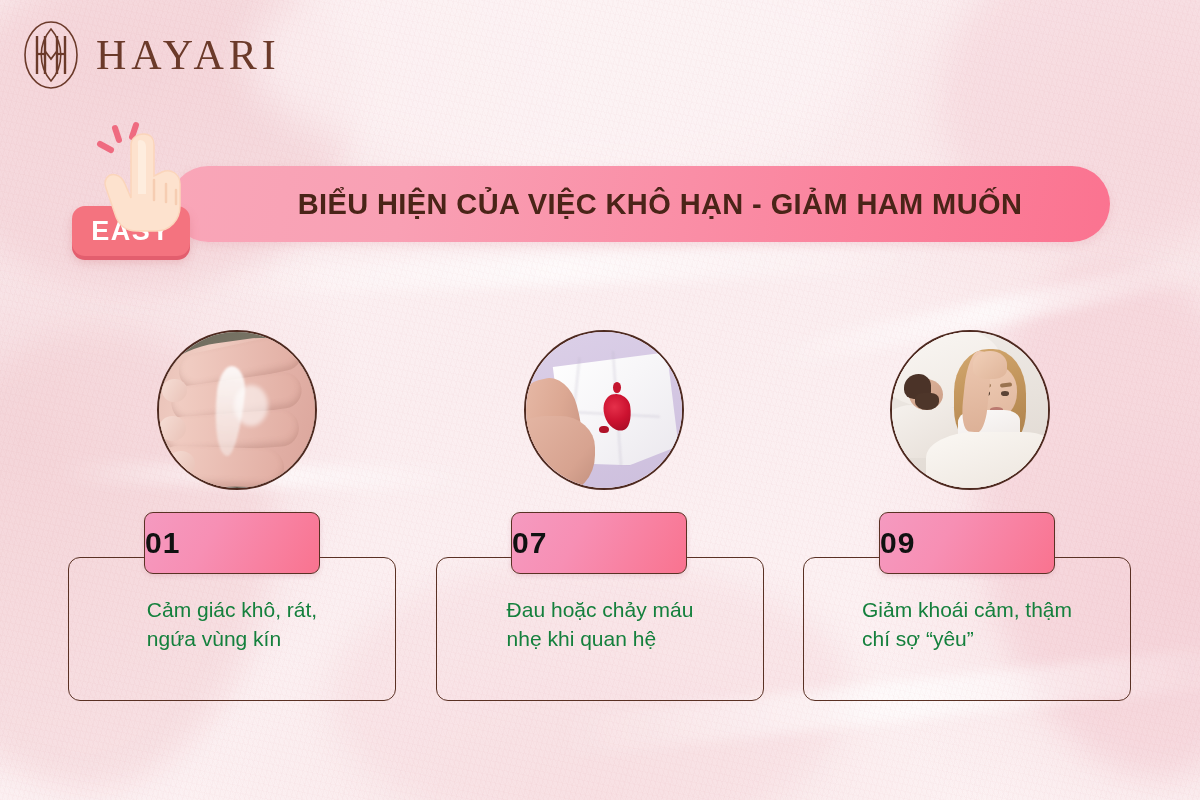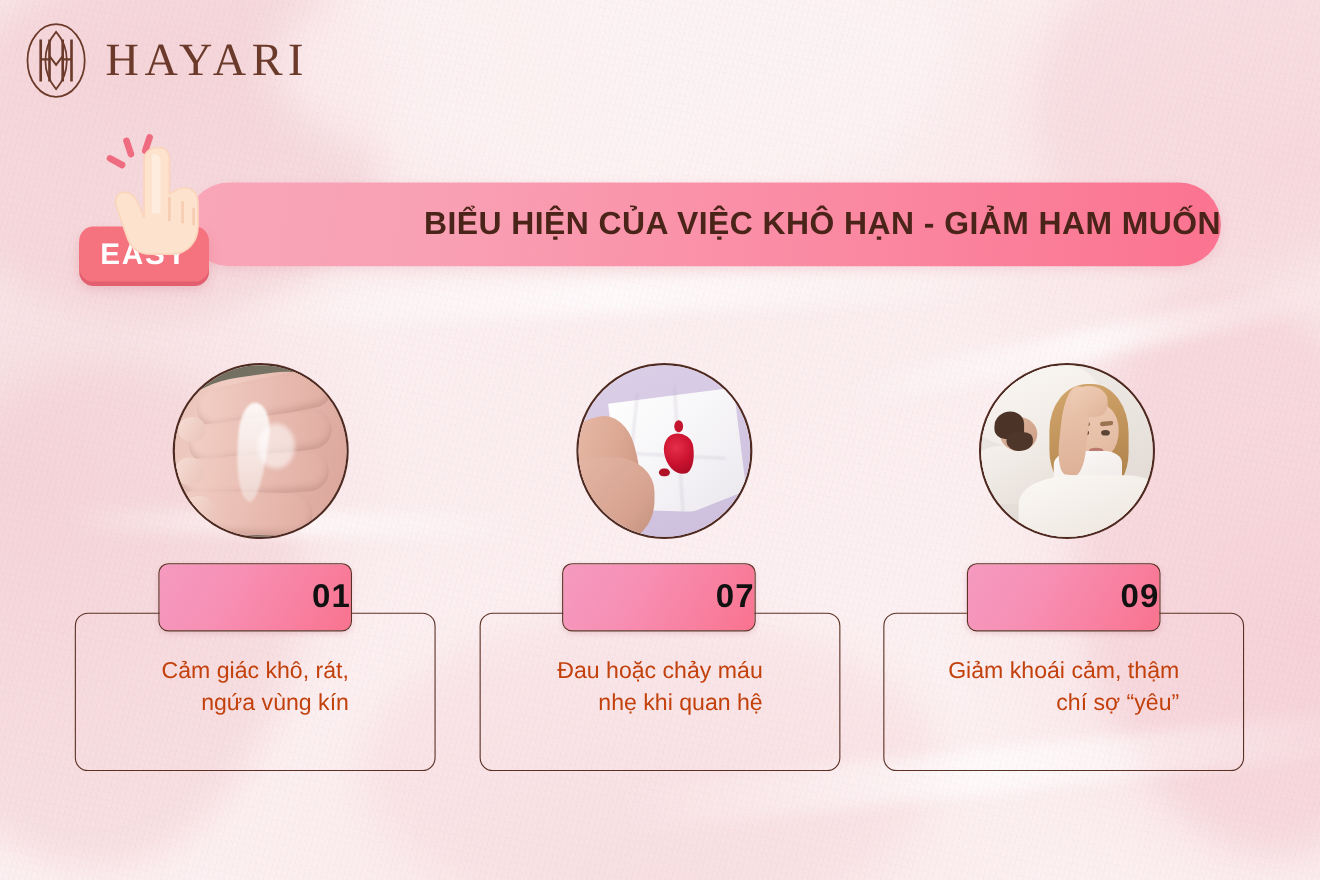--- a/index.html
+++ b/index.html
@@ -55,21 +55,21 @@
     font-family:"Liberation Serif", serif;
     font-size:42px; letter-spacing:5px; color:#6b3a2a; font-weight:400; line-height:1;
   }
 
   
   .banner {
     position:absolute; left:170px; top:166px; width:940px; height:76px;
     border-radius:38px;
     background:linear-gradient(100deg,#f9a6b8 0%, #f9a0b4 25%, #fa8ea6 55%, #fb7390 100%);
     box-shadow:0 3px 10px rgba(214,120,140,.18);
-    display:flex; align-items:center; justify-content:flex-end;
+    display:flex; align-items:center; justify-content:center;
   }
   .banner-title {
     font-size:29px; font-weight:bold; color:#4a2418;
     letter-spacing:.4px; white-space:nowrap; padding-left:40px;
   }
 
   
   .easy-wrap { position:absolute; left:72px; top:120px; width:135px; height:135px; }
   .easy-badge {
     position:absolute; left:0; top:86px; width:118px; height:50px;
@@ -212,30 +212,30 @@
   .card {
     position:absolute; width:328px; height:144px;
     border:1.6px solid #5a3124; border-radius:12px;
     background:transparent;
     display:flex; align-items:center; justify-content:center;
   }
   .card1 { left:68px;  top:557px; }
   .card2 { left:436px; top:557px; }
   .card3 { left:803px; top:557px; }
   .card-text {
-    font-size:21px; color:#c2410c; line-height:1.38; text-align:right;
+    font-size:21px; color:#15803d; line-height:1.38; text-align:left;
     padding:0 14px 8px; white-space:pre-line;
   }
 
   
   .numbadge {
     position:absolute; width:176px; height:62px; border-radius:9px;
     border:1.6px solid #5a3124;
     background:linear-gradient(120deg,#f59ac0 0%, #f78fb4 38%, #f9738f 100%);
-    display:flex; align-items:center; justify-content:flex-end;
+    display:flex; align-items:center; justify-content:flex-start;
     box-shadow:0 2px 5px rgba(190,110,130,.22);
   }
   .nb1 { left:144px; top:512px; }
   .nb2 { left:511px; top:512px; }
   .nb3 { left:879px; top:512px; }
   .num { font-size:30px; font-weight:bold; color:#111; letter-spacing:1px; }
 </style>
 </head>
 <body>
 

